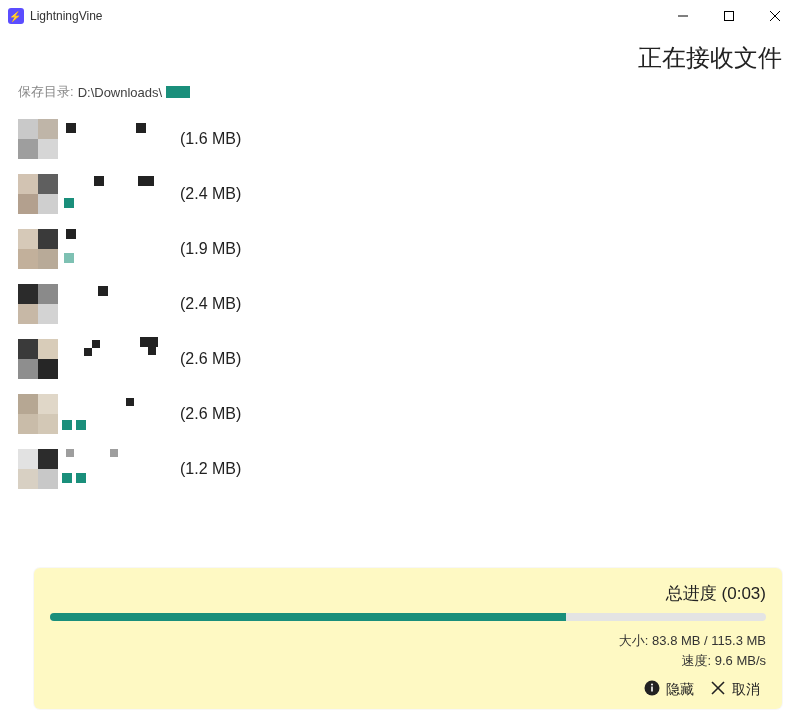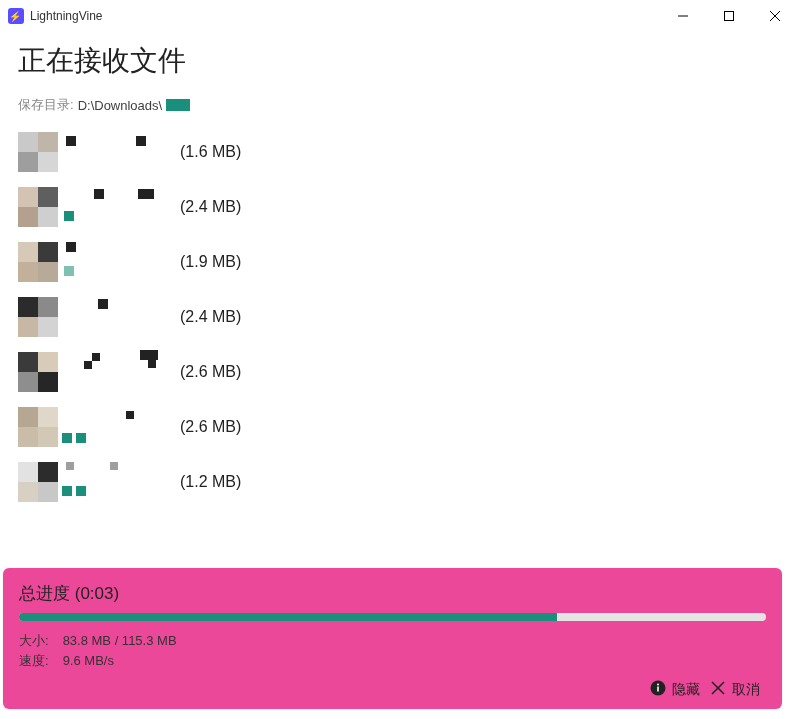--- a/index.html
+++ b/index.html
@@ -40,24 +40,25 @@
       height: 30px;
       display: flex;
       align-items: center;
       justify-content: center;
       cursor: pointer;
     }
     .titlebar-btn svg { width: 10px; height: 10px; }
 
     .content { padding: 10px 18px 0 18px; }
     .header-title {
-      font-size: 28px;
+      font-size: 24px;
       color: #222;
       font-weight: 400;
-      margin-bottom: 16px;
+      margin-bottom: 9px;
+      text-align: right;
     }
     .save-row {
       display: flex;
       align-items: center;
       font-size: 13px;
       margin-bottom: 12px;
     }
     .save-label { color: #888; margin-right: 4px; }
     .save-path { color: #404040; }
     .save-folder-redact {
@@ -93,27 +94,28 @@
     }
     .blk { position: absolute; }
     .file-size {
       font-size: 16px;
       color: #222;
       margin-left: 4px;
     }
 
     .progress-panel {
       position: absolute;
-      left: 3px;
+      left: 34px;
       right: 18px;
       bottom: 10px;
-      background: #ec4899;
+      background: #fef9c3;
       border-radius: 6px;
       padding: 14px 16px 10px 16px;
       box-shadow: 0 0 0 1px rgba(0,0,0,0.03);
+      text-align: right;
     }
     .progress-title {
       font-size: 17px;
       color: #222;
       margin-bottom: 8px;
     }
     .progress-bar-track {
       width: 100%;
       height: 8px;
       background: #e4e4e4;
@@ -127,21 +129,21 @@
     }
     .stats-row {
       font-size: 13px;
       color: #333;
       line-height: 1.5;
     }
     .stats-label { display: inline-block; width: 40px; }
     .actions {
       display: flex;
       justify-content: flex-end;
-      gap: 10px;
+      gap: 16px;
       margin-top: 10px;
       padding-right: 6px;
     }
     .action-btn {
       display: flex;
       align-items: center;
       gap: 6px;
       font-size: 14px;
       color: #222;
       cursor: pointer;

